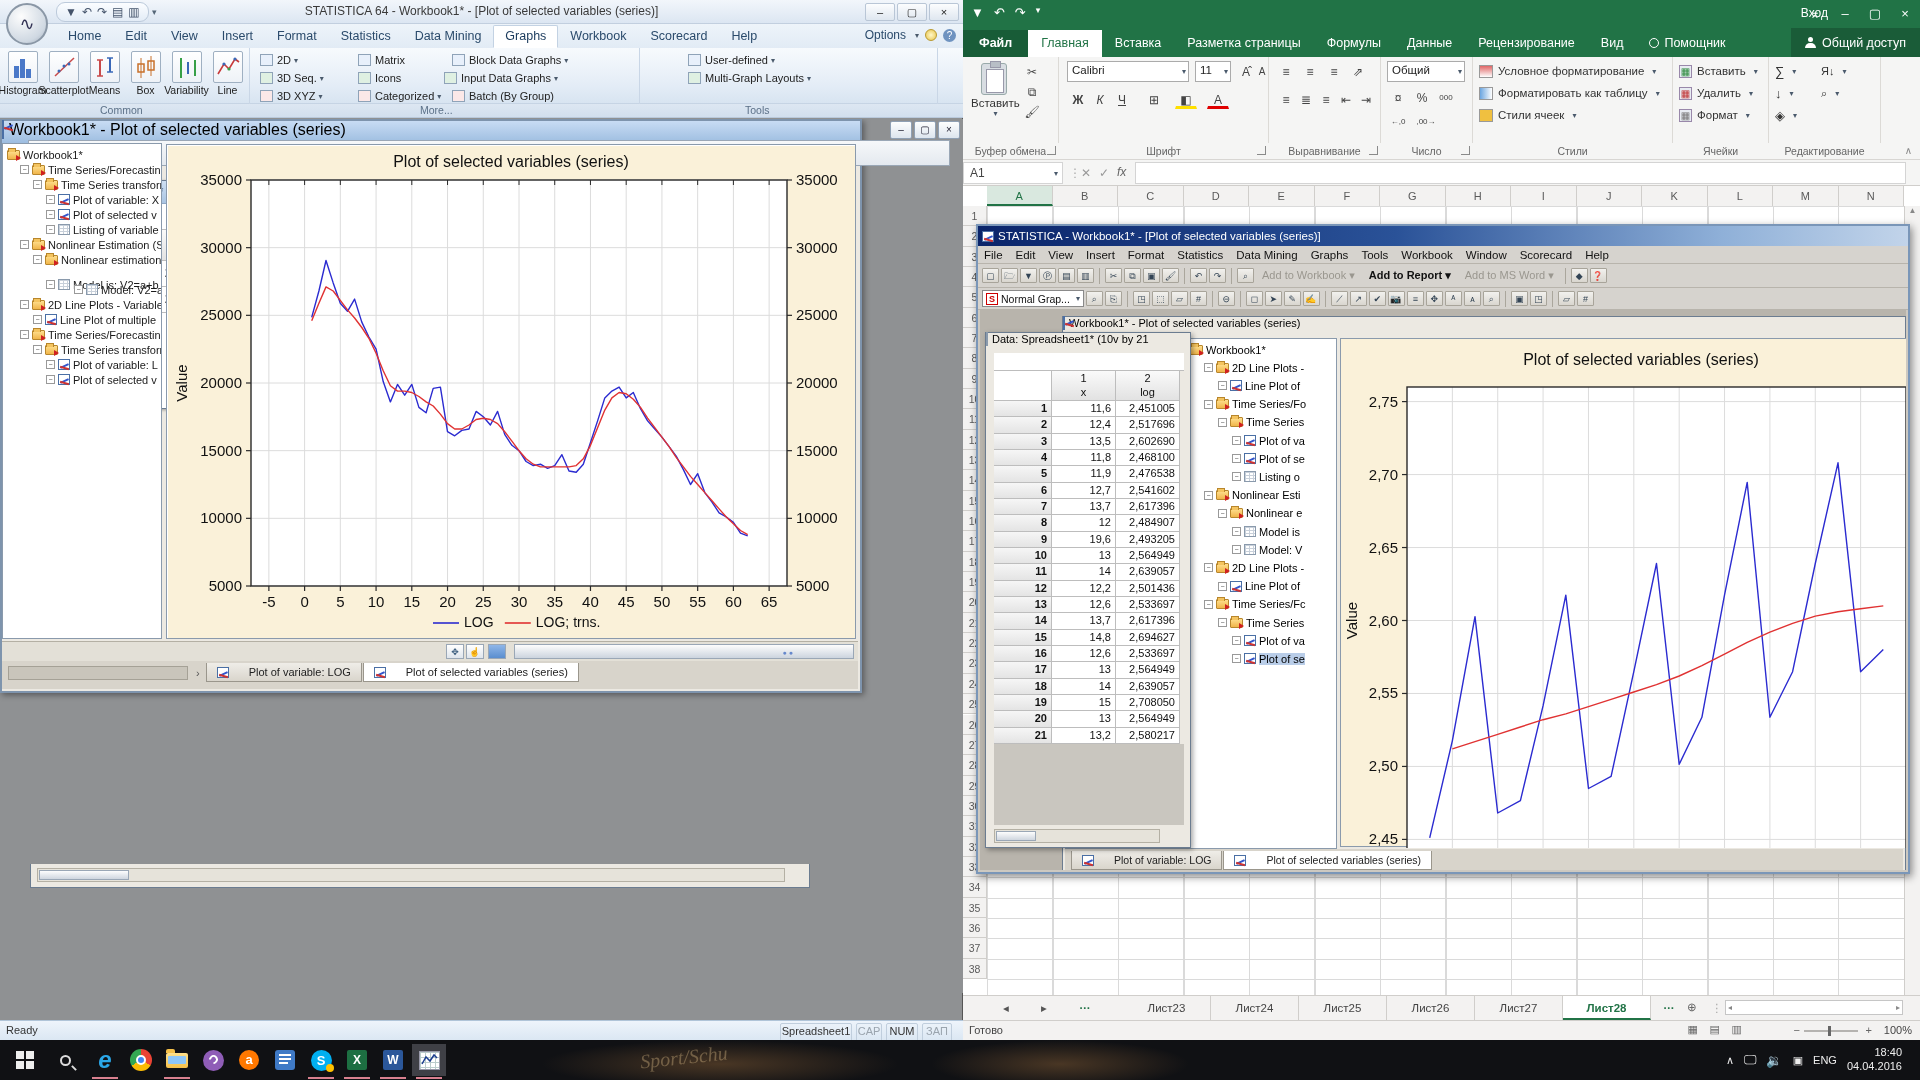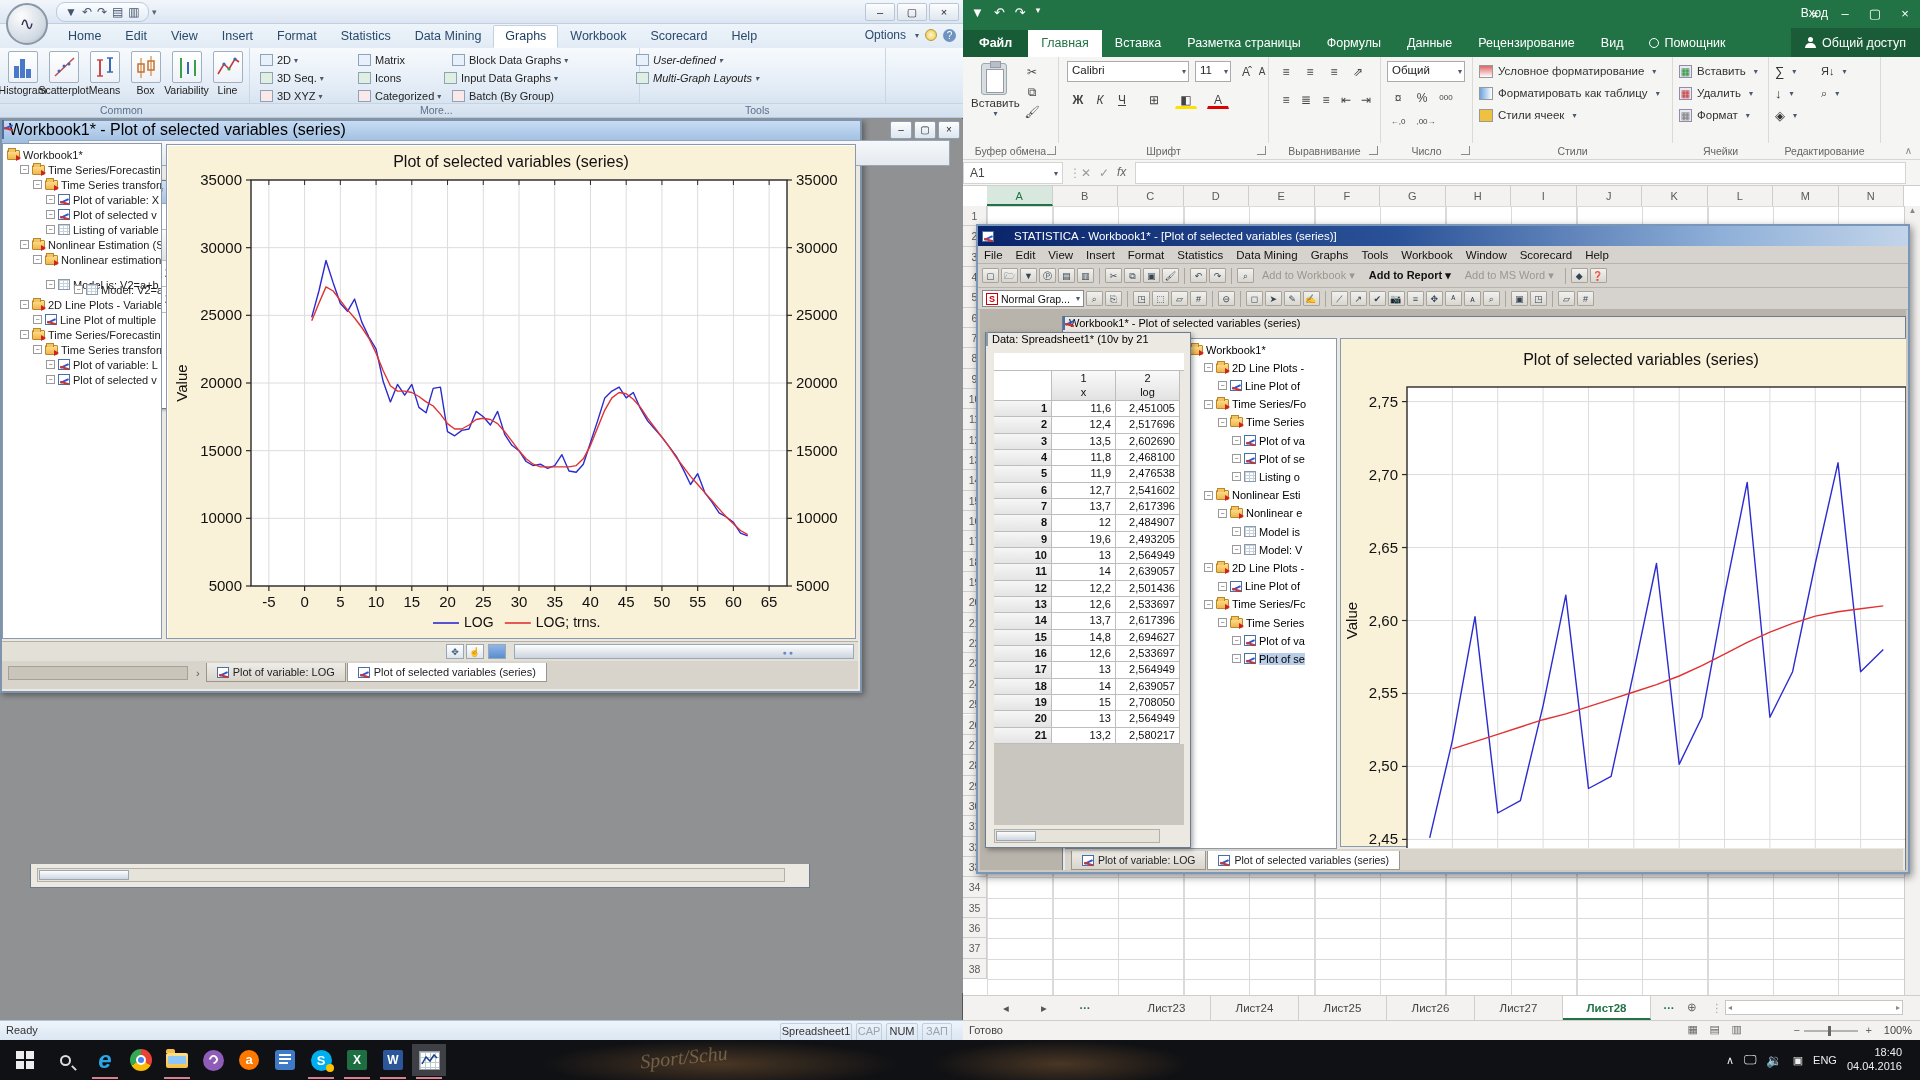--- a/index.html
+++ b/index.html
@@ -62,21 +62,21 @@
 .i-folder:after{content:"";position:absolute;right:-2px;bottom:-2px;border-left:5px solid #d02020;border-top:3px solid transparent;border-bottom:3px solid transparent}
 .i-graph{width:12px;height:11px;background:#fff;border:1px solid #4a6fa5;position:relative;flex:none}
 .i-graph:before{content:"";position:absolute;left:1px;top:5px;width:9px;height:2px;background:#3355cc;transform:rotate(-25deg)}
 .i-graph:after{content:"";position:absolute;left:1px;top:7px;width:9px;height:2px;background:#cc3333;transform:rotate(15deg)}
 .i-sheet{width:12px;height:11px;background:#fff;border:1px solid #8a9aac;position:relative;flex:none;background-image:repeating-linear-gradient(to right,#c8d0da 0 1px,transparent 1px 4px),repeating-linear-gradient(to bottom,#c8d0da 0 1px,transparent 1px 3px)}
 .chartBox{position:absolute;left:166px;top:25px;width:690px;height:495px;background:#faf1d9;border:1px solid #8a9aac;box-shadow:inset 1px 1px 0 #fff}
 .pw-scroll{position:absolute;left:2px;top:522px;width:856px;height:20px;background:#e3e0d7;border-top:1px solid #b4b0a4}
 .pw-scroll .zic{position:absolute;top:2px;width:18px;height:15px;background:linear-gradient(#fff,#dfe5ec);border:1px solid #9aa7b6;font-size:9px;text-align:center;line-height:14px;color:#357}
 .pw-scroll .trk{position:absolute;top:2px;height:15px;background:linear-gradient(#fdfdfd,#ccd4de);border:1px solid #9aa7b6}
 .pw-tabs{position:absolute;left:2px;top:542px;width:856px;height:28px;background:#d8d4cb;display:flex;align-items:flex-start;padding-top:2px;font-size:11px;color:#222}
-.ptab{display:flex;align-items:center;gap:4px;padding:3px 10px;background:linear-gradient(#efede8,#d9d5cc);border:1px solid #9a968c;border-top:none;margin-right:1px}
+.ptab{display:flex;align-items:center;gap:20px;padding:3px 10px;background:linear-gradient(#efede8,#d9d5cc);border:1px solid #9a968c;border-top:none;margin-right:1px}
 .ptab.on{background:#fff;font-weight:normal}
 .pw-tabs .lsc{width:180px;height:14px;background:#c9c5bb;border:1px solid #a5a196;margin:3px 8px 0 6px}
 .mdi-bar{position:absolute;left:0;top:993px;width:963px;height:27px;background:linear-gradient(#e8eff8,#d3e0ef);border-top:1px solid #b6c6d9;display:flex;align-items:center;gap:4px;padding-left:3px}
 .mdib{height:22px;display:flex;align-items:center;gap:5px;padding:0 8px;background:linear-gradient(#fdfdfe,#dfe8f2);border:1px solid #93a9c3;border-radius:2px;font-size:11.5px;color:#222;white-space:nowrap}
 .st-status{position:absolute;left:0;top:1020px;width:963px;height:20px;background:linear-gradient(#eef4fb,#dbe7f3);border-top:1px solid #b0c4d8;font-size:11px;color:#333}
 .st-status .cellbox{position:absolute;top:2px;height:27px;border:1px solid #c0cedd;border-radius:2px;text-align:center;line-height:14px}
 .gray{color:#9aa4ae}
 
 #right-mon{position:absolute;left:963px;top:0;width:957px;height:1040px;background:#fff}
 .xl-title{position:absolute;left:0;top:0;width:957px;height:28px;background:#217346;color:#fff;font-size:12px}
@@ -112,21 +112,21 @@
 .colhead.sel{background:#d9e8df;color:#217346;border-bottom:2px solid #217346}
 .rowhead{position:absolute;left:0;width:24px;background:#f3f2f1;border-bottom:1px solid #d0cecb;border-right:1px solid #d0cecb;font-size:10.5px;color:#5a5a5a;text-align:center}
 .cells{position:absolute;left:24px;top:20px;right:16px;bottom:0;background-image:repeating-linear-gradient(to right,#dadada 0 1px,transparent 1px 65.5px),repeating-linear-gradient(to bottom,#dadada 0 1px,transparent 1px 20.34px)}
 .xl-vscroll{position:absolute;right:0;top:20px;width:16px;bottom:0;background:#f3f2f1;border-left:1px solid #d0cecb;font-size:8px;color:#888;text-align:center}
 .xl-sheets{position:absolute;left:0;top:995px;width:957px;height:25px;background:#f3f2f1;border-top:1px solid #d0cecb;font-size:11.5px;color:#444}
 .sheet-tab{position:absolute;top:0;height:24px;line-height:24px;text-align:center;border-right:1px solid #d0cecb}
 .sheet-tab.on{background:#fff;color:#217346;font-weight:bold;border-bottom:2px solid #217346}
 .xl-status{position:absolute;left:0;top:1020px;width:957px;height:20px;background:#f3f2f1;border-top:1px solid #d0cecb;font-size:11px;color:#444}
 
 #sw{position:absolute;left:13px;top:224px;width:934px;height:650px;background:#cdc9c1;border:2px solid #7a96b8;box-shadow:2px 3px 8px rgba(0,0,0,.45)}
-.sw-title{position:absolute;left:0;top:0;width:100%;height:20px;background:linear-gradient(90deg,#0a246a,#2a5298 45%,#8fb0d8 80%,#c2d4ea);color:#fff;font-size:11.5px;display:flex;align-items:center;padding:0 4px;gap:20px}
+.sw-title{position:absolute;left:0;top:0;width:100%;height:20px;background:linear-gradient(90deg,#0a246a,#2a5298 45%,#8fb0d8 80%,#c2d4ea);color:#fff;font-size:11.5px;display:flex;align-items:center;padding:0 4px;gap:4px}
 .sw-menu{position:absolute;left:0;top:20px;width:100%;height:18px;background:#d6d3ce;border-bottom:1px solid #b8b4ac;font-size:11.5px;color:#111;display:flex;align-items:center;gap:13px;padding:0 6px}
 .sw-tb{position:absolute;left:0;width:100%;background:#d6d3ce;border-bottom:1px solid #b8b4ac;display:flex;align-items:center;gap:2px;padding:0 4px;font-size:11px;color:#555}
 .tico{width:17px;height:15px;background:linear-gradient(#f2f1ee,#d9d6cf);border:1px solid #a8a49a;border-radius:1px;text-align:center;font-size:9px;line-height:14px;color:#345;flex:none;overflow:hidden}
 .tsep{width:1px;height:16px;background:#aaa69c;margin:0 3px;flex:none}
 .sw-client{position:absolute;left:2px;top:84px;right:2px;bottom:2px;background:#b8b4ac;overflow:hidden}
 #wbWin{position:absolute;left:82px;top:6px;right:0;height:560px;background:#ece9e2;border:1px solid #6b7c90}
 #wbWin .cbar{height:19px;font-size:11px}
 .wbTree{position:absolute;left:2px;top:21px;width:272px;bottom:26px;background:#fff;border:1px solid #8a9aac;overflow:hidden;font-size:11px}
 .wbChart{position:absolute;left:277px;top:21px;width:571px;height:509px;background:#faf1d9;border:1px solid #8a9aac}
 .wb-tabs{position:absolute;left:2px;bottom:0;right:2px;height:26px;background:#d8d4cb;display:flex;align-items:flex-start;padding:2px 0 0 6px;font-size:10.5px;color:#222}
@@ -156,20 +156,21 @@
   <section id="left-mon">
     <div class="st-title">
       <div class="qat">
         <span>▼</span>
         <span>↶</span>
         <span>↷</span>
         <span>▤</span>
         <span>▥</span>
       </div>
       <span style="position:absolute;left:152px;top:7px;font-size:9px;color:#567">▾</span>
+      <div class="ttl">STATISTICA 64 - Workbook1* - [Plot of selected variables (series)]</div>
       <div class="winbtns">
         <div class="wb">–</div>
         <div class="wb">▢</div>
         <div class="wb">×</div>
       </div>
     </div>
     <div class="st-logo">∿</div>
     <div class="st-tabs" id="stTabs">
         <div class="st-tab">Home</div>
         <div class="st-tab">Edit</div>
@@ -283,21 +284,21 @@
           <div class="rb-small" style="position: absolute; left: 192px; top: 21px;">
             <span class="si" style="background: rgb(223, 240, 226);"></span>
             <span>Input Data Graphs</span>
             <span class="dd">▾</span>
           </div>
           <div class="rb-small" style="position: absolute; left: 200px; top: 39px;">
             <span class="si" style="background: rgb(251, 232, 232);"></span>
             <span>Batch (By Group)</span>
           </div>
         </div>
-        <div class="rgroup" style="left: 624px; width: 262px; font-style: italic;">
+        <div class="rgroup" style="left: 676px; width: 262px;">
           <div class="rb-small" style="position: absolute; left: 10px; top: 3px;">
             <span class="si" style="background: rgb(232, 240, 251);"></span>
             <span>User-defined</span>
             <span class="dd">▾</span>
           </div>
           <div class="rb-small" style="position: absolute; left: 10px; top: 21px;">
             <span class="si" style="background: rgb(223, 240, 226);"></span>
             <span>Multi-Graph Layouts</span>
             <span class="dd">▾</span>
           </div>

